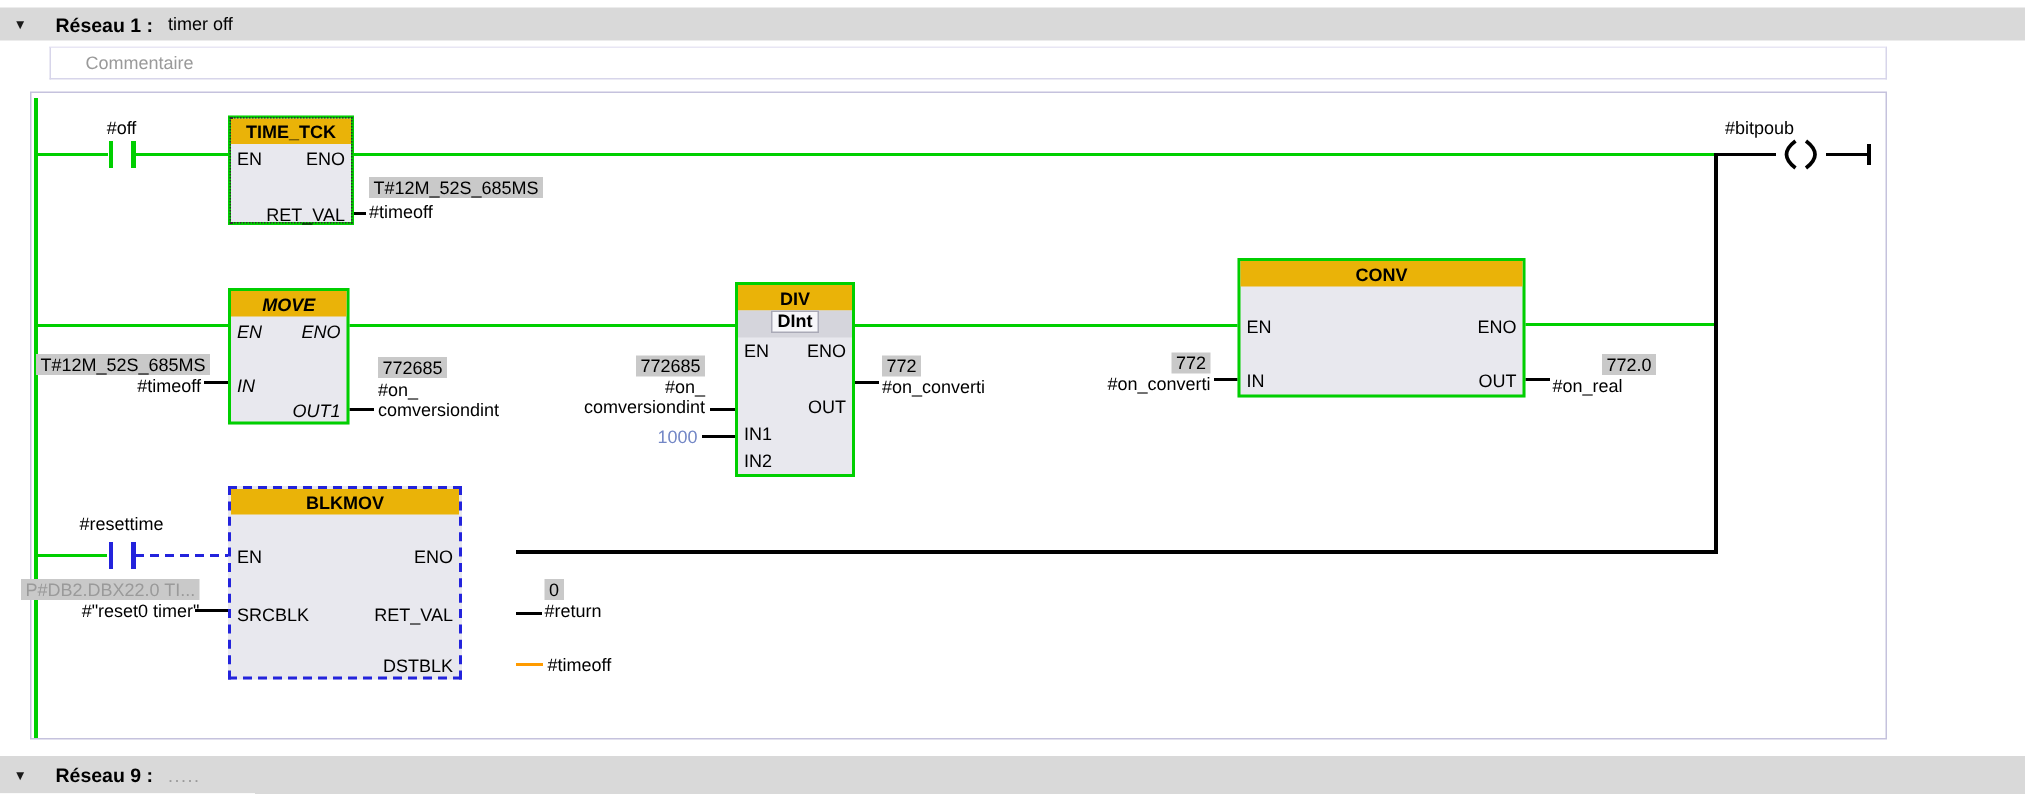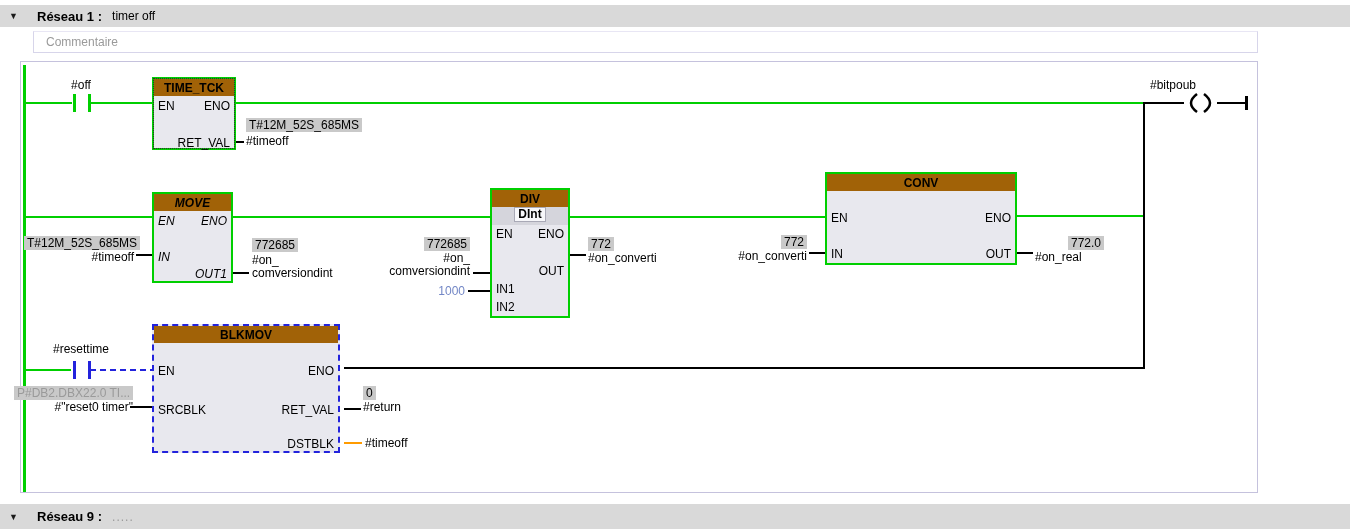--- a/index.html
+++ b/index.html
@@ -8,31 +8,31 @@
 
   .net-hdr { position:absolute; left:0; width:1350px; height:22px; background:#d9d9d9;
              display:flex; align-items:center; }
   .tri { font-size:9px; color:#1a1a1a; margin-left:9px; width:14px; }
   .net-title { font-size:13px; font-weight:bold; color:#000; margin-left:14px; }
   .net-sub { font-size:12px; color:#000; margin-left:10px; }
   .net-sub.dim { color:#9a9a9a; letter-spacing:1px; }
 
   .comment-box { position:absolute; left:33px; top:31px; width:1225px; height:22px;
                  background:#fff; border:1px solid #d7d5ea; border-top-color:#e8e6f4;
-                 font-size:12px; color:#9a9a9a; line-height:20px; padding-left:12px; }
+                 font-size:12px; color:#9a9a9a; line-height:20px; padding-left:23px; }
 
   .net-frame { position:absolute; left:20px; top:61px; width:1238px; height:432px;
                border:1px solid #c5c2dd; background:#fff; }
 
   svg.wires { position:absolute; left:0; top:0; width:1350px; height:529px; }
 
   .block { position:absolute; background:#e8e8ee; border:2px solid #00cf00; }
   .block.selected { outline:1px dotted #2f2f2f; outline-offset:-2px; }
   .block.interrupted { border:2px dashed #2323dc; }
-  .hdr { background:#a16207; text-align:center; font-size:12px; font-weight:bold;
+  .hdr { background:#eab308; text-align:center; font-size:12px; font-weight:bold;
          color:#000; padding:2px 2px 1px; }
   .sub { background:#d5d5dc; text-align:center; font-size:12px; font-weight:bold;
          padding:0 2px 3px; }
   .badge { display:inline-block; border:1px solid #a9a9b6; background:#f7f7fa;
            padding:0 3px; line-height:13px; }
   .pin { position:absolute; font-size:12px; color:#000; white-space:nowrap; }
   .pin.l { left:4px; } .pin.r { right:4px; }
 
   .op { position:absolute; font-size:12px; color:#000; white-space:nowrap; }
   .op.right { text-align:right; }
@@ -142,21 +142,21 @@
   </div>
 
   <div class="block" style="left:825px; top:172px; width:192px; height:93px;">
     <div class="hdr">CONV</div>
     <span class="pin l" style="top:37px;">EN</span>
     <span class="pin r" style="top:37px;">ENO</span>
     <span class="pin l" style="top:73px;">IN</span>
     <span class="pin r" style="top:73px;">OUT</span>
   </div>
 
-  <div class="block interrupted" style="left:152px; top:324px; width:188px; height:129px;">
+  <div class="block interrupted" style="left:152px; top:324px; width:156px; height:129px;">
     <div class="hdr">BLKMOV</div>
     <span class="pin l" style="top:38px;">EN</span>
     <span class="pin r" style="top:38px;">ENO</span>
     <span class="pin l" style="top:77px;">SRCBLK</span>
     <span class="pin r" style="top:77px;">RET_VAL</span>
     <span class="pin r" style="top:111px;">DSTBLK</span>
   </div>
 
   <div class="op" style="left:51px; top:78px; width:60px; text-align:center;">#off</div>
   <div class="op" style="left:31px; top:342px; width:100px; text-align:center;">#resettime</div>

